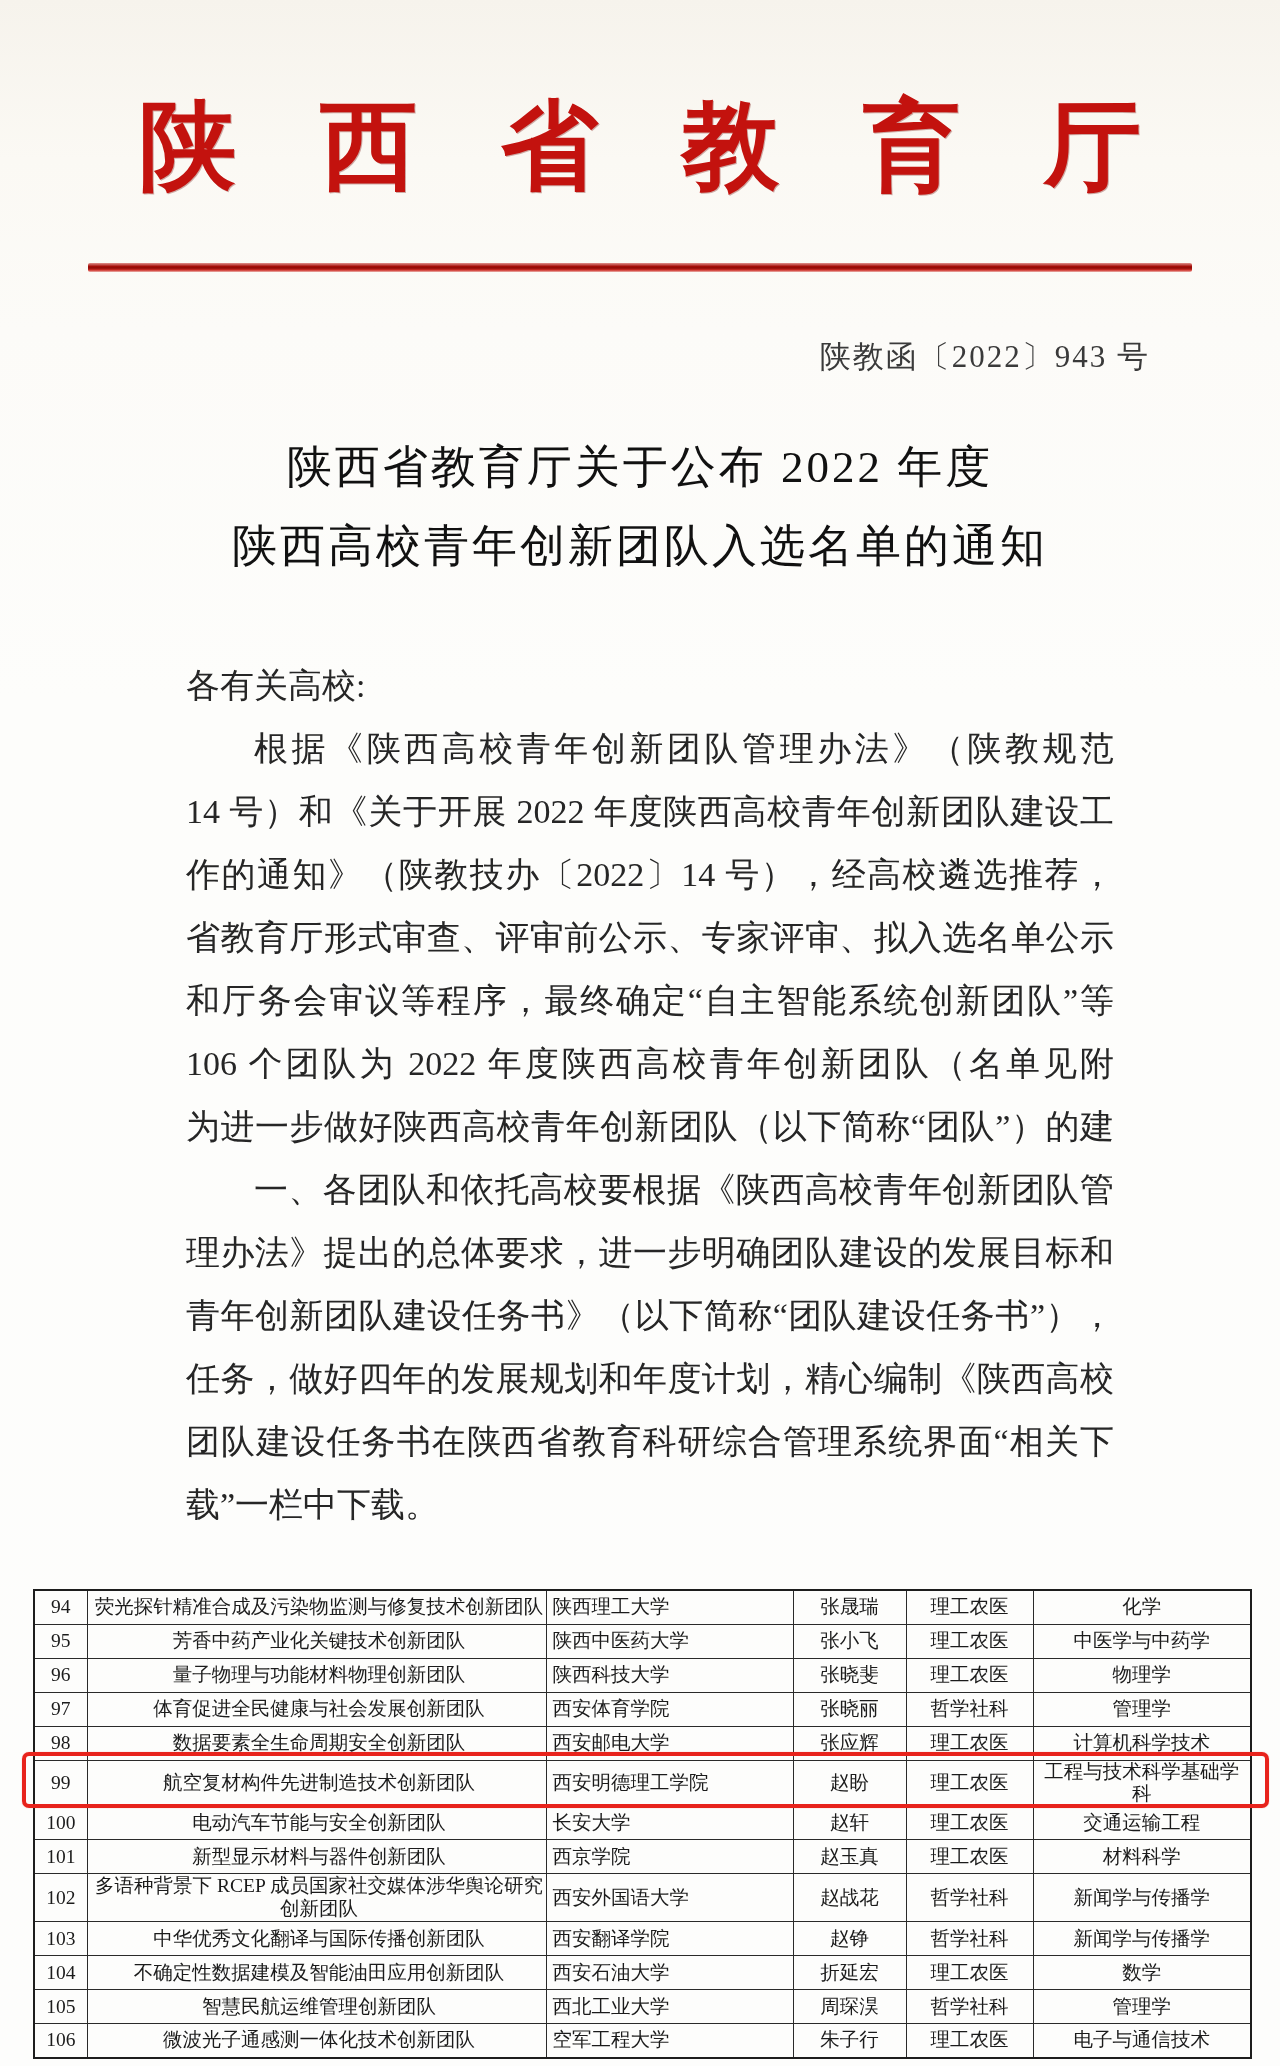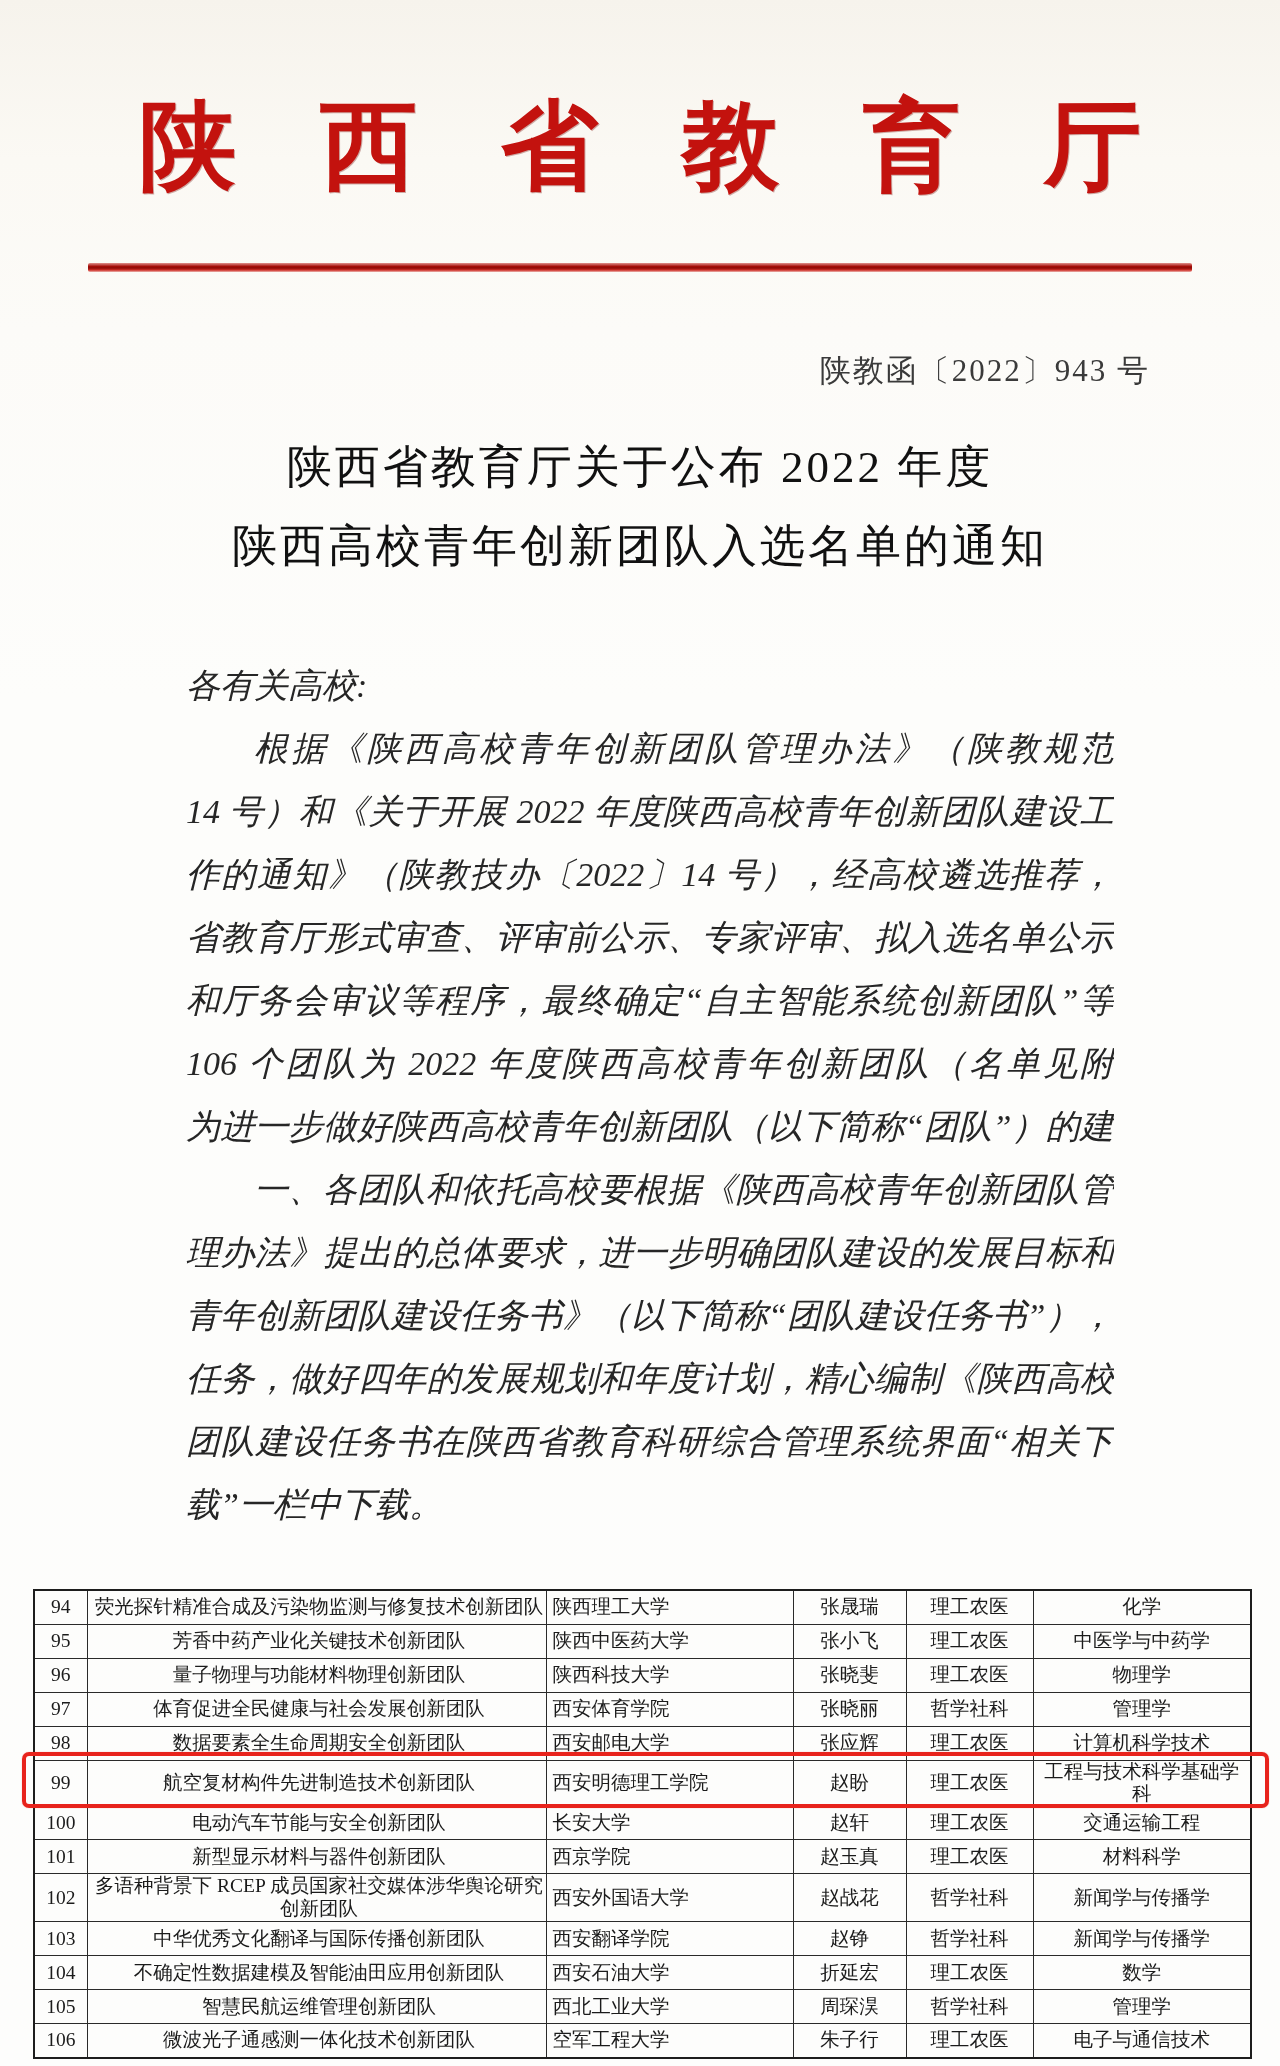--- a/index.html
+++ b/index.html
@@ -17,32 +17,32 @@
     color:#c3120e;letter-spacing:84px;padding-left:84px;box-sizing:border-box;
     text-shadow:1px 1px 0 rgba(120,20,15,.35);
     white-space:nowrap;
   }
   #red-rule{
     top:263px;left:88px;width:1104px;height:9px;
     background:linear-gradient(180deg,#e0928d 0%,#a50d08 38%,#8e0b07 55%,#cf2d26 78%,#eab4b0 100%);
     border-radius:2px;
   }
   #doc-number{
-    top:336px;right:130px;font-size:31px;color:#3a3a3a;letter-spacing:2px;white-space:nowrap;margin-top:14px;
+    top:336px;right:130px;font-size:31px;color:#3a3a3a;letter-spacing:2px;white-space:nowrap;
   }
   
   #doc-title{top:428px;left:0;width:1280px;text-align:center;color:#111;}
   #doc-title .tline{
     font-size:45px;font-weight:normal;letter-spacing:3px;line-height:79px;white-space:nowrap;
   }
   
   #body-text{top:654px;left:186px;width:928px;font-size:34px;color:#262626;}
   #body-text .bline{
     height:63px;line-height:63px;white-space:nowrap;
-    text-align:justify;color:#262626;font-style:italic;
+    text-align:justify;color:#262626;
   }
   #body-text .j{text-align-last:justify;white-space:normal;overflow:hidden;height:63px;}
   #body-text .ind{text-indent:68px;}
   
   #name-table{
     top:1589px;left:33px;width:1217px;
     border-collapse:collapse;table-layout:fixed;
     font-size:19.5px;color:#1b1b1b;
   }
   #name-table td{

